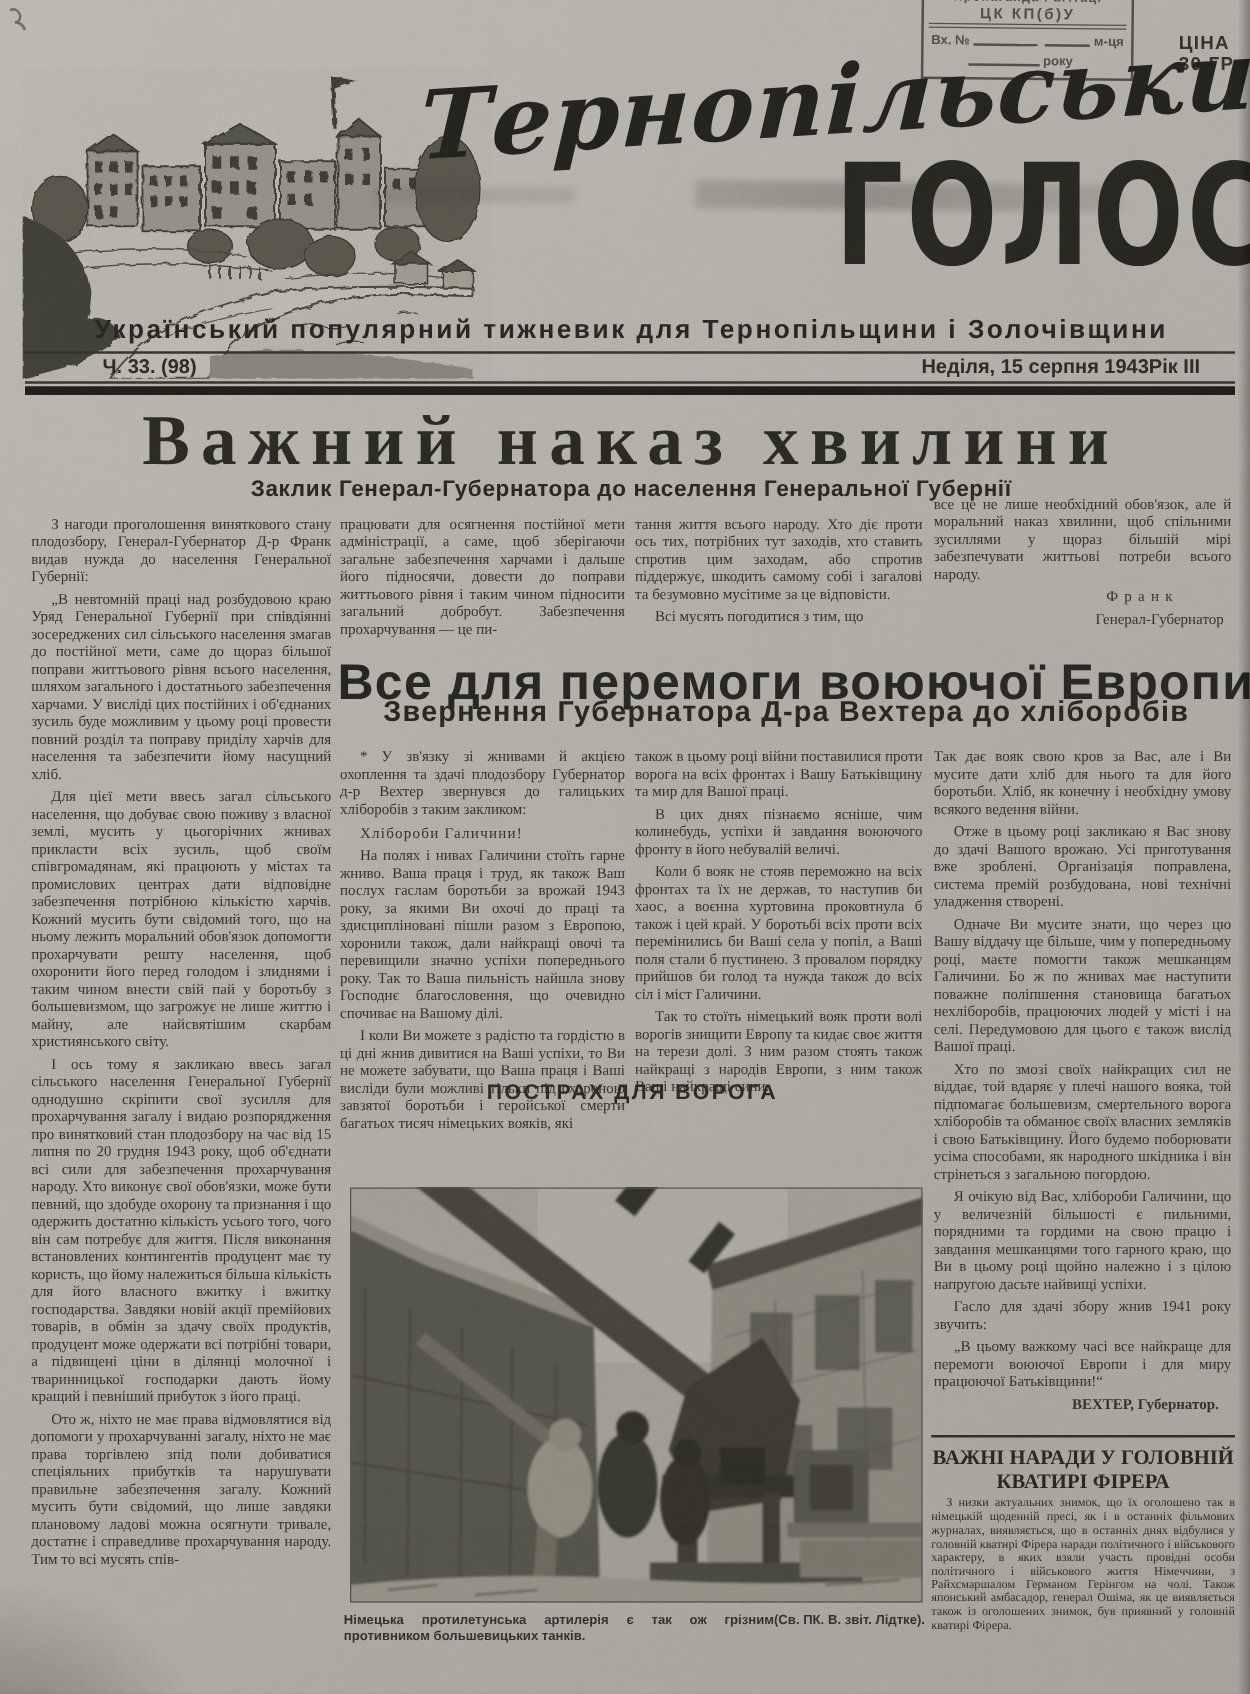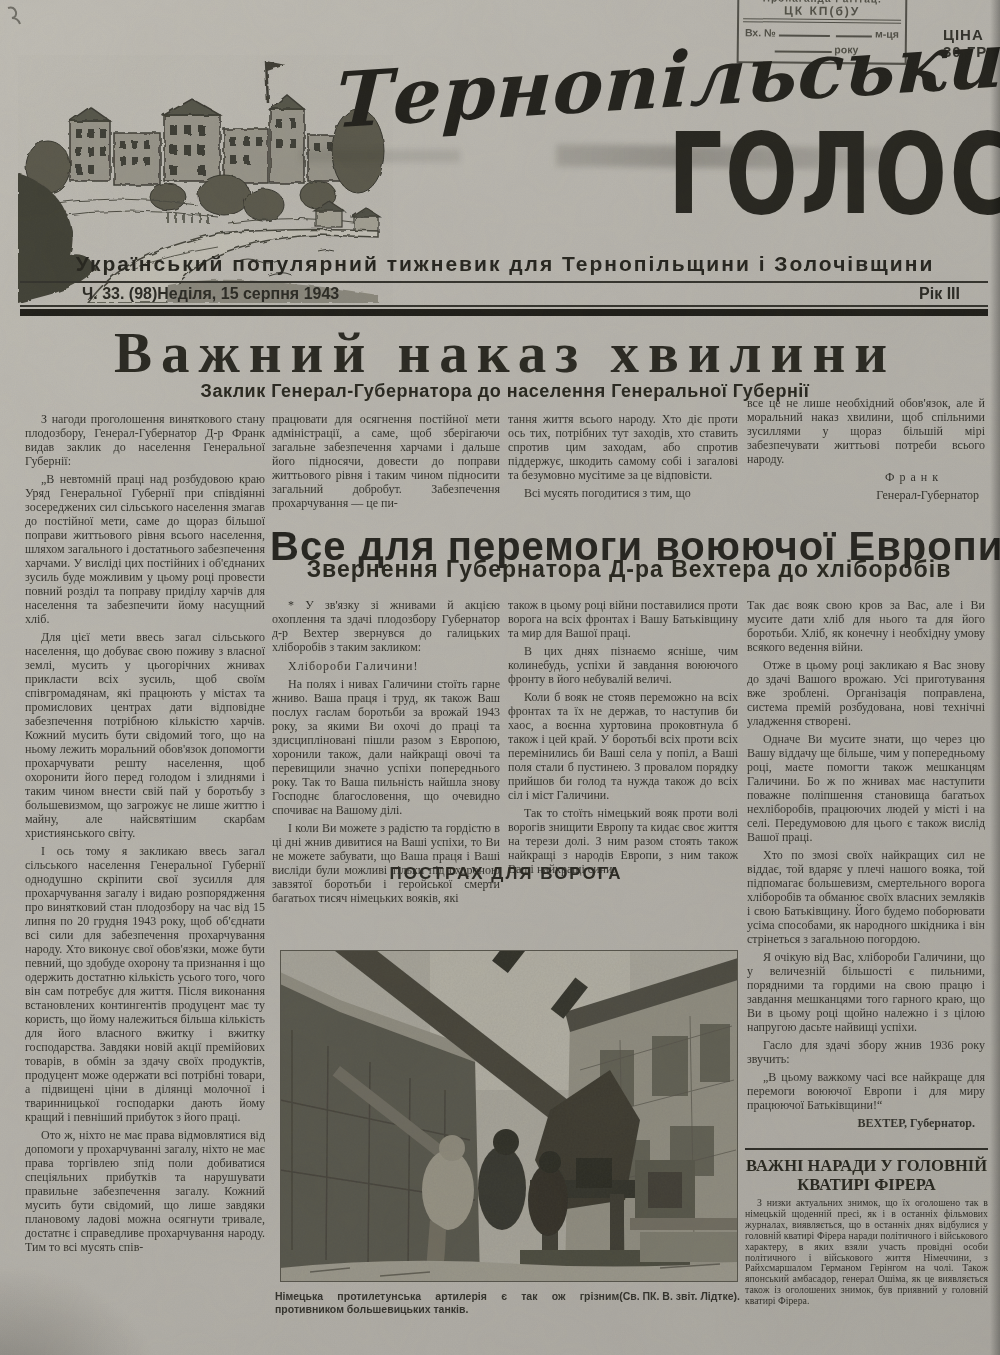--- a/index.html
+++ b/index.html
@@ -56,21 +56,21 @@
   .subtitle {
     position:absolute; left:30px; width:950px; top:252px; text-align:center;
     font-family:"Liberation Sans", sans-serif; font-weight:bold; font-size:21px;
     letter-spacing:2px; color:#26251f; white-space:nowrap;
   }
   .rule-1 { position:absolute; left:20px; width:968px; top:281px; height:1.5px; background:#34332d; }
   .dateline { position:absolute; left:20px; width:968px; top:284px; height:20px;
     display:flex; align-items:center; font-family:"Liberation Sans",sans-serif;
     font-weight:bold; font-size:16px; color:#2b2a24; }
   .dateline .issue { margin-left:62px; }
-  .dateline .date { flex:1; text-align:left; }
+  .dateline .date { flex:1; text-align:right; }
   .dateline .year { margin-right:28px; }
   .rule-2 { position:absolute; left:20px; width:968px; top:305px; height:1.5px; background:#34332d; }
   .bar-thick { position:absolute; left:20px; width:968px; top:309px; height:7px; background:#1e1d18; }
 
   
   .headline1 {
     position:absolute; left:50px; width:910px; top:320px; text-align:center;
     font-family:"Liberation Serif", serif; font-weight:bold; font-size:57px;
     letter-spacing:9px; color:#2a2922; white-space:nowrap;
   }
@@ -287,21 +287,21 @@
     <span class="date">Неділя, 15 серпня 1943</span>
     <span class="year">Рік III</span>
   </div>
   <div class="rule-2"></div>
   <div class="bar-thick"></div>
 
   <div class="headline1">Важний наказ хвилини</div>
   <div class="subhead1">Заклик Генерал-Губернатора до населення Генеральної Губернії</div>
 
   <div class="col col-1">
-    <p>З нагоди проголошення виняткового стану плодозбору, Генерал-Губернатор Д-р Франк видав заклик до населення Генеральної Губернії:</p>
+    <p>З нагоди проголошення виняткового стану плодозбору, Генерал-Губернатор Д-р Франк видав нужда до населення Генеральної Губернії:</p>
     <p>„В невтомній праці над розбудовою краю Уряд Генеральної Губернії при співдіянні зосереджених сил сільського населення змагав до постійної мети, саме до щораз більшої поправи життьового рівня всього населення, шляхом загального і достатнього забезпечення харчами. У висліді цих постійних і об'єднаних зусиль буде можливим у цьому році провести повний розділ та поправу приділу харчів для населення та забезпечити йому насущний хліб.</p>
     <p>Для цієї мети ввесь загал сільського населення, що добуває свою поживу з власної землі, мусить у цьогорічних жнивах прикласти всіх зусиль, щоб своїм співгромадянам, які працюють у містах та промислових центрах дати відповідне забезпечення потрібною кількістю харчів. Кожний мусить бути свідомий того, що на ньому лежить моральний обов'язок допомогти прохарчувати решту населення, щоб охоронити його перед голодом і злиднями і таким чином внести свій пай у боротьбу з большевизмом, що загрожує не лише життю і майну, але найсвятішим скарбам християнського світу.</p>
     <p>І ось тому я закликаю ввесь загал сільського населення Генеральної Губернії однодушно скріпити свої зусилля для прохарчування загалу і видаю розпорядження про винятковий стан плодозбору на час від 15 липня по 20 грудня 1943 року, щоб об'єднати всі сили для забезпечення прохарчування народу. Хто виконує свої обов'язки, може бути певний, що здобуде охорону та признання і що одержить достатню кількість усього того, чого він сам потребує для життя. Після виконання встановлених контингентів продуцент має ту користь, що йому належиться більша кількість для його власного вжитку і вжитку господарства. Завдяки новій акції премійових товарів, в обмін за здачу своїх продуктів, продуцент може одержати всі потрібні товари, а підвищені ціни в ділянці молочної і тваринницької господарки дають йому кращий і певніший прибуток з його праці.</p>
     <p>Ото ж, ніхто не має права відмовлятися від допомоги у прохарчуванні загалу, ніхто не має права торгівлею зпід поли добиватися спеціяльних прибутків та нарушувати правильне забезпечення загалу. Кожний мусить бути свідомий, що лише завдяки плановому ладові можна осягнути тривале, достатнє і справедливе прохарчування народу. Тим то всі мусять спів-</p>
   </div>
   <div class="col col-2">
     <p class="cont">працювати для осягнення постійної мети адміністрації, а саме, щоб зберігаючи загальне забезпечення харчами і дальше його підносячи, довести до поправи життьового рівня і таким чином підносити загальний добробут. Забезпечення прохарчування — це пи-</p>
   </div>
   <div class="col col-3">
     <p class="cont">тання життя всього народу. Хто діє проти ось тих, потрібних тут заходів, хто ставить спротив цим заходам, або спротив піддержує, шкодить самому собі і загалові та безумовно мусітиме за це відповісти.</p>
@@ -327,21 +327,21 @@
     <p>В цих днях пізнаємо ясніше, чим колинебудь, успіхи й завдання воюючого фронту в його небувалій величі.</p>
     <p>Коли б вояк не стояв переможно на всіх фронтах та їх не держав, то наступив би хаос, а воєнна хуртовина проковтнула б також і цей край. У боротьбі всіх проти всіх перемінились би Ваші села у попіл, а Ваші поля стали б пустинею. З провалом порядку прийшов би голод та нужда також до всіх сіл і міст Галичини.</p>
     <p>Так то стоїть німецький вояк проти волі ворогів знищити Европу та кидає своє життя на терези долі. З ним разом стоять також найкращі з народів Европи, з ним також Ваші найкращі сини.</p>
   </div>
   <div class="col col-c">
     <p class="cont">Так дає вояк свою кров за Вас, але і Ви мусите дати хліб для нього та для його боротьби. Хліб, як конечну і необхідну умову всякого ведення війни.</p>
     <p>Отже в цьому році закликаю я Вас знову до здачі Вашого врожаю. Усі приготування вже зроблені. Організація поправлена, система премій розбудована, нові технічні уладження створені.</p>
     <p>Одначе Ви мусите знати, що через цю Вашу віддачу ще більше, чим у попередньому році, маєте помогти також мешканцям Галичини. Бо ж по жнивах має наступити поважне поліпшення становища багатьох нехліборобів, працюючих людей у місті і на селі. Передумовою для цього є також вислід Вашої праці.</p>
     <p>Хто по змозі своїх найкращих сил не віддає, той вдаряє у плечі нашого вояка, той підпомагає большевизм, смертельного ворога хліборобів та обманює своїх власних земляків і свою Батьківщину. Його будемо поборювати усіма способами, як народного шкідника і він стрінеться з загальною погордою.</p>
     <p>Я очікую від Вас, хлібороби Галичини, що у величезній більшості є пильними, порядними та гордими на свою працю і завдання мешканцями того гарного краю, що Ви в цьому році щойно належно і з цілою напругою дасьте найвищі успіхи.</p>
-    <p>Гасло для здачі збору жнив 1936 року звучить:</p>
+    <p>Гасло для здачі збору жнив 1941 року звучить:</p>
     <p>„В цьому важкому часі все найкраще для перемоги воюючої Европи і для миру працюючої Батьківщини!“</p>
     <p class="sig2">ВЕХТЕР, Губернатор.</p>
   </div>
 
   <div class="photo-title">ПОСТРАХ ДЛЯ ВОРОГА</div>
 
   <svg class="photo-frame" width="458" height="332" viewBox="0 0 458 332">
     <defs>
       <filter id="grain2">
           <feTurbulence type="fractalNoise" baseFrequency="0.55" numOctaves="2"></feTurbulence>

